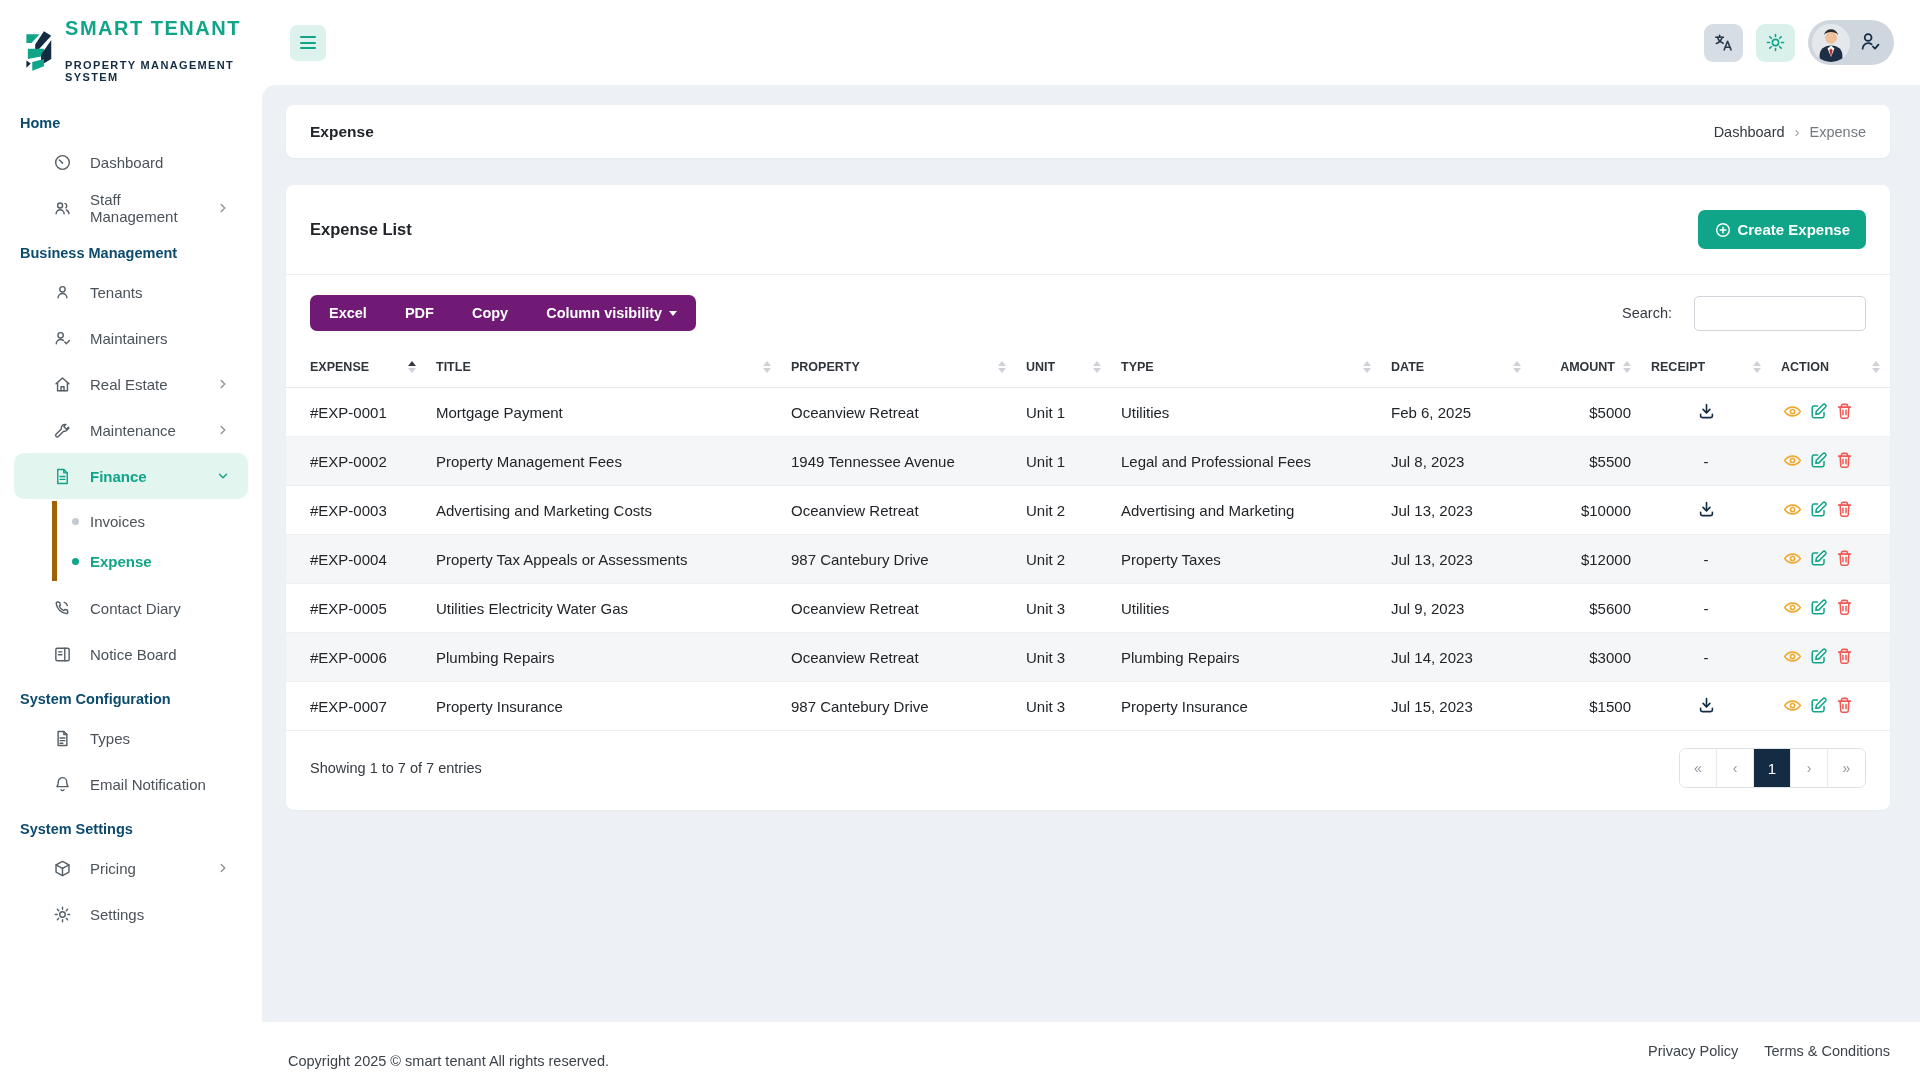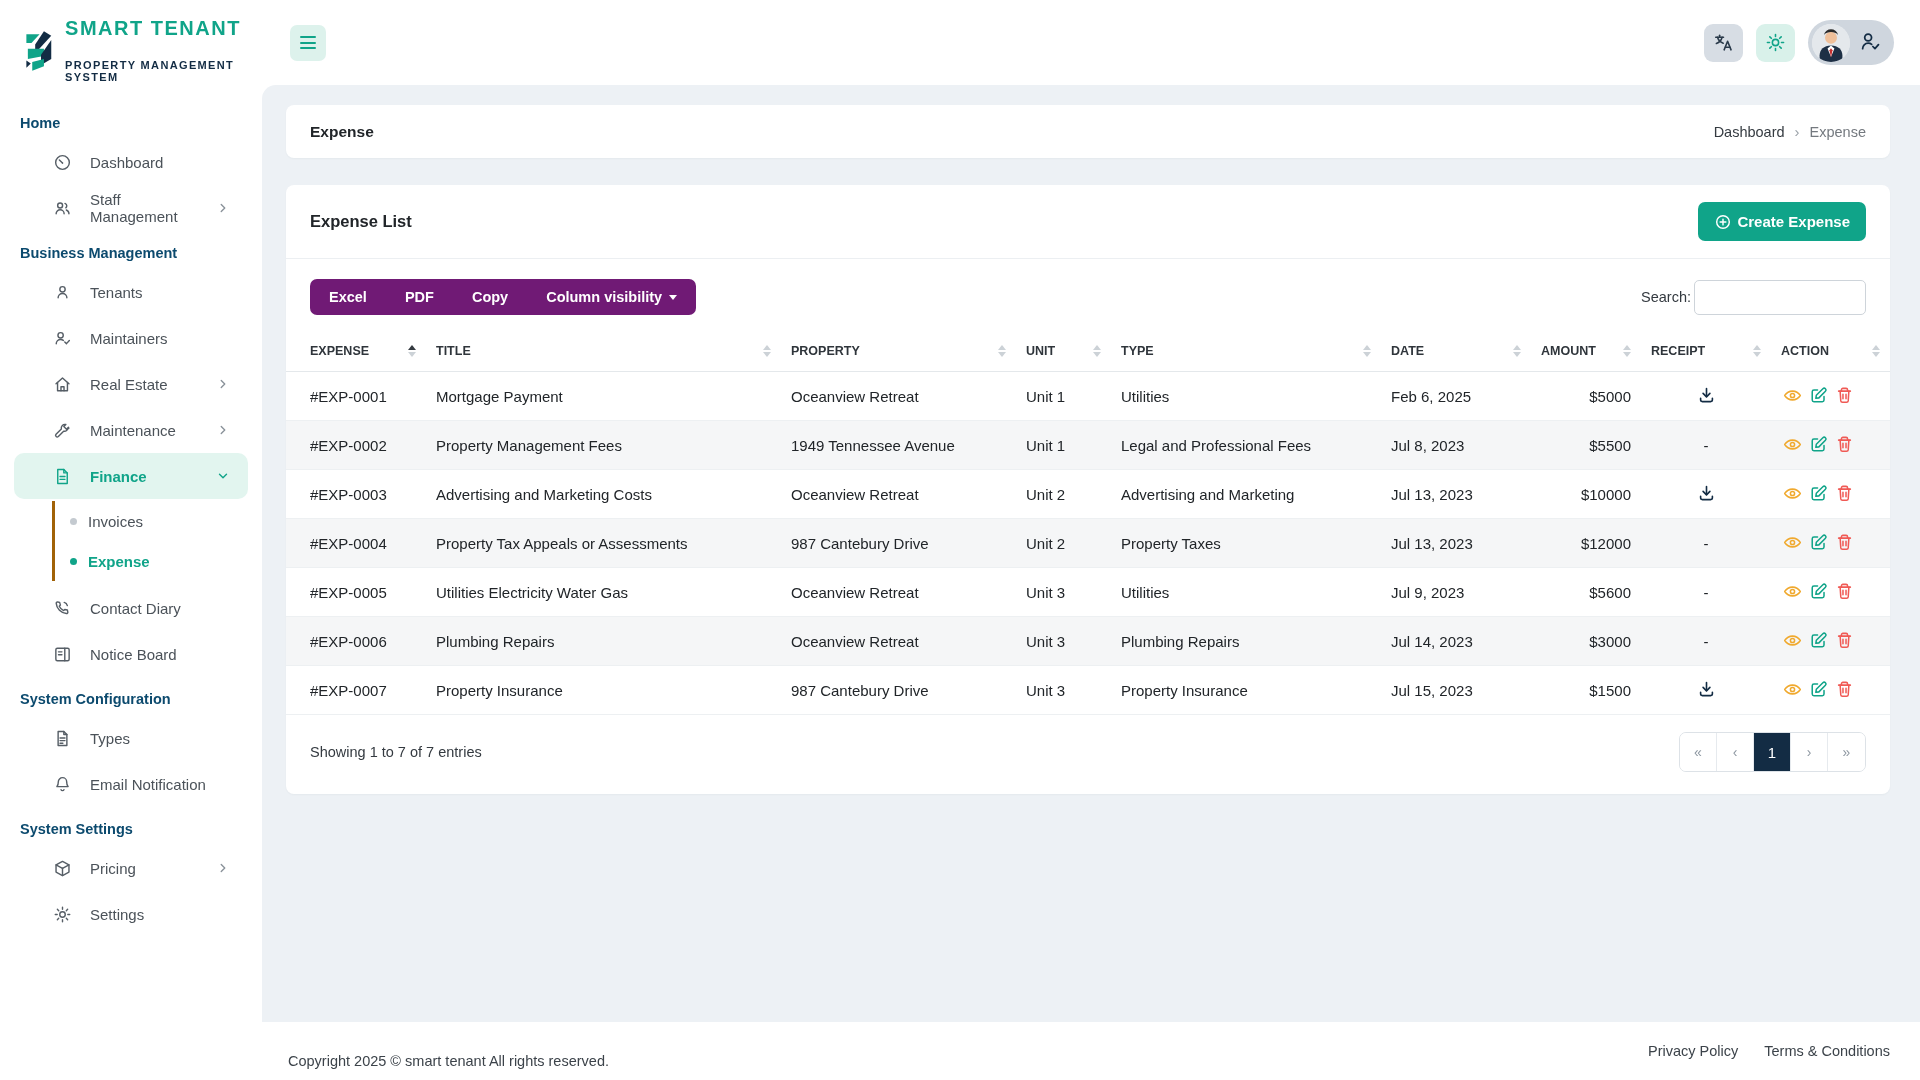--- a/index.html
+++ b/index.html
@@ -17,21 +17,21 @@
   .nav-section-label { font-size:14.5px; font-weight:700; color:#0c4a6e; padding:14px 20px 8px 20px; }
   .nav-item { display:flex; align-items:center; gap:18px; height:46px; padding:0 18px 0 38px; color:#4b5259; font-size:15px; cursor:pointer; margin:0 14px; border-radius:10px; }
   .nav-item .nicon { width:20px; height:20px; display:flex; align-items:center; justify-content:center; color:#565e66; }
   .nav-item .nicon svg { width:19px; height:19px; }
   .nav-item .nlabel { flex:1; }
   .nav-item .chev { color:#8a929a; display:flex; }
   .nav-item .chev svg { width:14px; height:14px; }
   .nav-item.active { background:#e2f5ef; color:#10a489; font-weight:600; }
   .nav-item.active .nicon { color:#10a489; }
   .nav-item.active .chev { color:#10a489; }
-  .nav-sub { margin:2px 0 4px 52px; border-left:3px solid #a16207; }
+  .nav-sub { margin:2px 0 4px 52px; border-left:5px solid #a16207; }
   .nav-sub-item { display:flex; align-items:center; gap:11px; height:40px; padding-left:15px; font-size:15px; color:#4b5259; cursor:pointer; }
   .nav-sub-item .dot { width:7px; height:7px; border-radius:50%; background:#c4cad0; }
   .nav-sub-item.active { color:#10a489; font-weight:600; }
   .nav-sub-item.active .dot { background:#10a489; }
 
   
   .main { flex:1; display:flex; flex-direction:column; height:100%; }
   .topbar { height:85px; background:#fff; display:flex; align-items:center; justify-content:space-between; padding:0 26px 0 28px; }
   .menu-btn { width:36px; height:36px; border:none; background:#ddf2ec; border-radius:7px; display:flex; flex-direction:column; justify-content:center; align-items:center; gap:3.5px; cursor:pointer; }
   .menu-btn i { display:block; width:16px; height:2px; background:#10a489; border-radius:1px; }
@@ -48,40 +48,40 @@
   
   .content { flex:1; background:#edf1f5; border-top-left-radius:14px; padding:20px 30px 0 24px; overflow:hidden; }
   .card { background:#fff; border-radius:8px; box-shadow:0 1px 2px rgba(20,40,60,.04); }
   .breadcrumb-card { height:53px; display:flex; align-items:center; justify-content:space-between; padding:0 24px; margin-bottom:27px; }
   .page-title { font-size:15.5px; font-weight:700; color:#212529; }
   .breadcrumb { display:flex; align-items:center; gap:10px; font-size:14.5px; }
   .breadcrumb .bc-parent { color:#343a40; cursor:pointer; }
   .breadcrumb .bc-sep { color:#9aa1a8; font-size:15px; }
   .breadcrumb .bc-current { color:#74797f; }
 
-  .panel-head { display:flex; align-items:center; justify-content:space-between; padding:17px 24px; border-bottom:1px solid #eceff2; }
+  .panel-head { display:flex; align-items:center; justify-content:space-between; padding:25px 24px; border-bottom:1px solid #eceff2; }
   .panel-title { font-size:16.5px; font-weight:700; color:#212529; }
   .create-btn { display:flex; align-items:center; gap:5px; background:#10a489; color:#fff; border:none; border-radius:7px; height:39px; padding:0 16px; font-size:15px; font-weight:600; cursor:pointer; font-family:inherit; }
   .create-btn svg { width:18px; height:18px; }
 
   .toolbar { display:flex; align-items:center; justify-content:space-between; padding:20px 24px 16px 24px; }
   .export-group { display:flex; background:#701a75; border-radius:7px; overflow:hidden; }
   .export-btn { background:transparent; border:none; color:#fff; font-size:14.5px; font-weight:600; padding:10px 19px; cursor:pointer; font-family:inherit; display:flex; align-items:center; gap:7px; }
   .caret { width:0; height:0; border-left:4.5px solid transparent; border-right:4.5px solid transparent; border-top:5px solid #fff; display:inline-block; }
-  .search-wrap { display:flex; align-items:center; gap:3px; }
+  .search-wrap { display:flex; align-items:center; gap:22px; }
   .search-label { font-size:14.5px; color:#343a40; }
   .search-input { width:172px; height:35px; border:1px solid #ced4da; border-radius:5px; padding:0 10px; font-size:14px; font-family:inherit; background:#fff; }
 
   table { width:100%; border-collapse:collapse; table-layout:fixed; }
   col.c-expense{width:140px} col.c-title{width:355px} col.c-property{width:235px} col.c-unit{width:95px}
   col.c-type{width:270px} col.c-date{width:150px} col.c-amount{width:110px} col.c-receipt{width:130px} col.c-action{width:119px}
   thead th { font-size:12.5px; font-weight:700; color:#2f353b; text-align:left; padding:13px 10px; border-bottom:1px solid #e4e8eb; cursor:pointer; }
   thead th:first-child { padding-left:24px; }
   thead th .th-inner { display:flex; align-items:center; justify-content:space-between; gap:4px; }
-  thead th.align-right .th-label { flex:1; }
+  thead th.align-right .th-label { flex:1; text-align:right; }
   .sorts { display:flex; flex-direction:column; gap:2px; margin-left:4px; }
   .sorts i { display:block; width:0; height:0; border-left:4px solid transparent; border-right:4px solid transparent; }
   .sorts .up { border-bottom:5px solid #ccd2d7; }
   .sorts .down { border-top:5px solid #ccd2d7; }
   .sorts.asc .up { border-bottom-color:#343a40; }
   tbody td { font-size:15px; color:#212529; padding:12px 10px; border-bottom:1px solid #edf0f2; height:45px; }
   tbody td:first-child { padding-left:24px; }
   tbody tr:nth-child(even) { background:#f5f6f7; }
   td.align-right { text-align:right; }
   td.center { text-align:center; }

